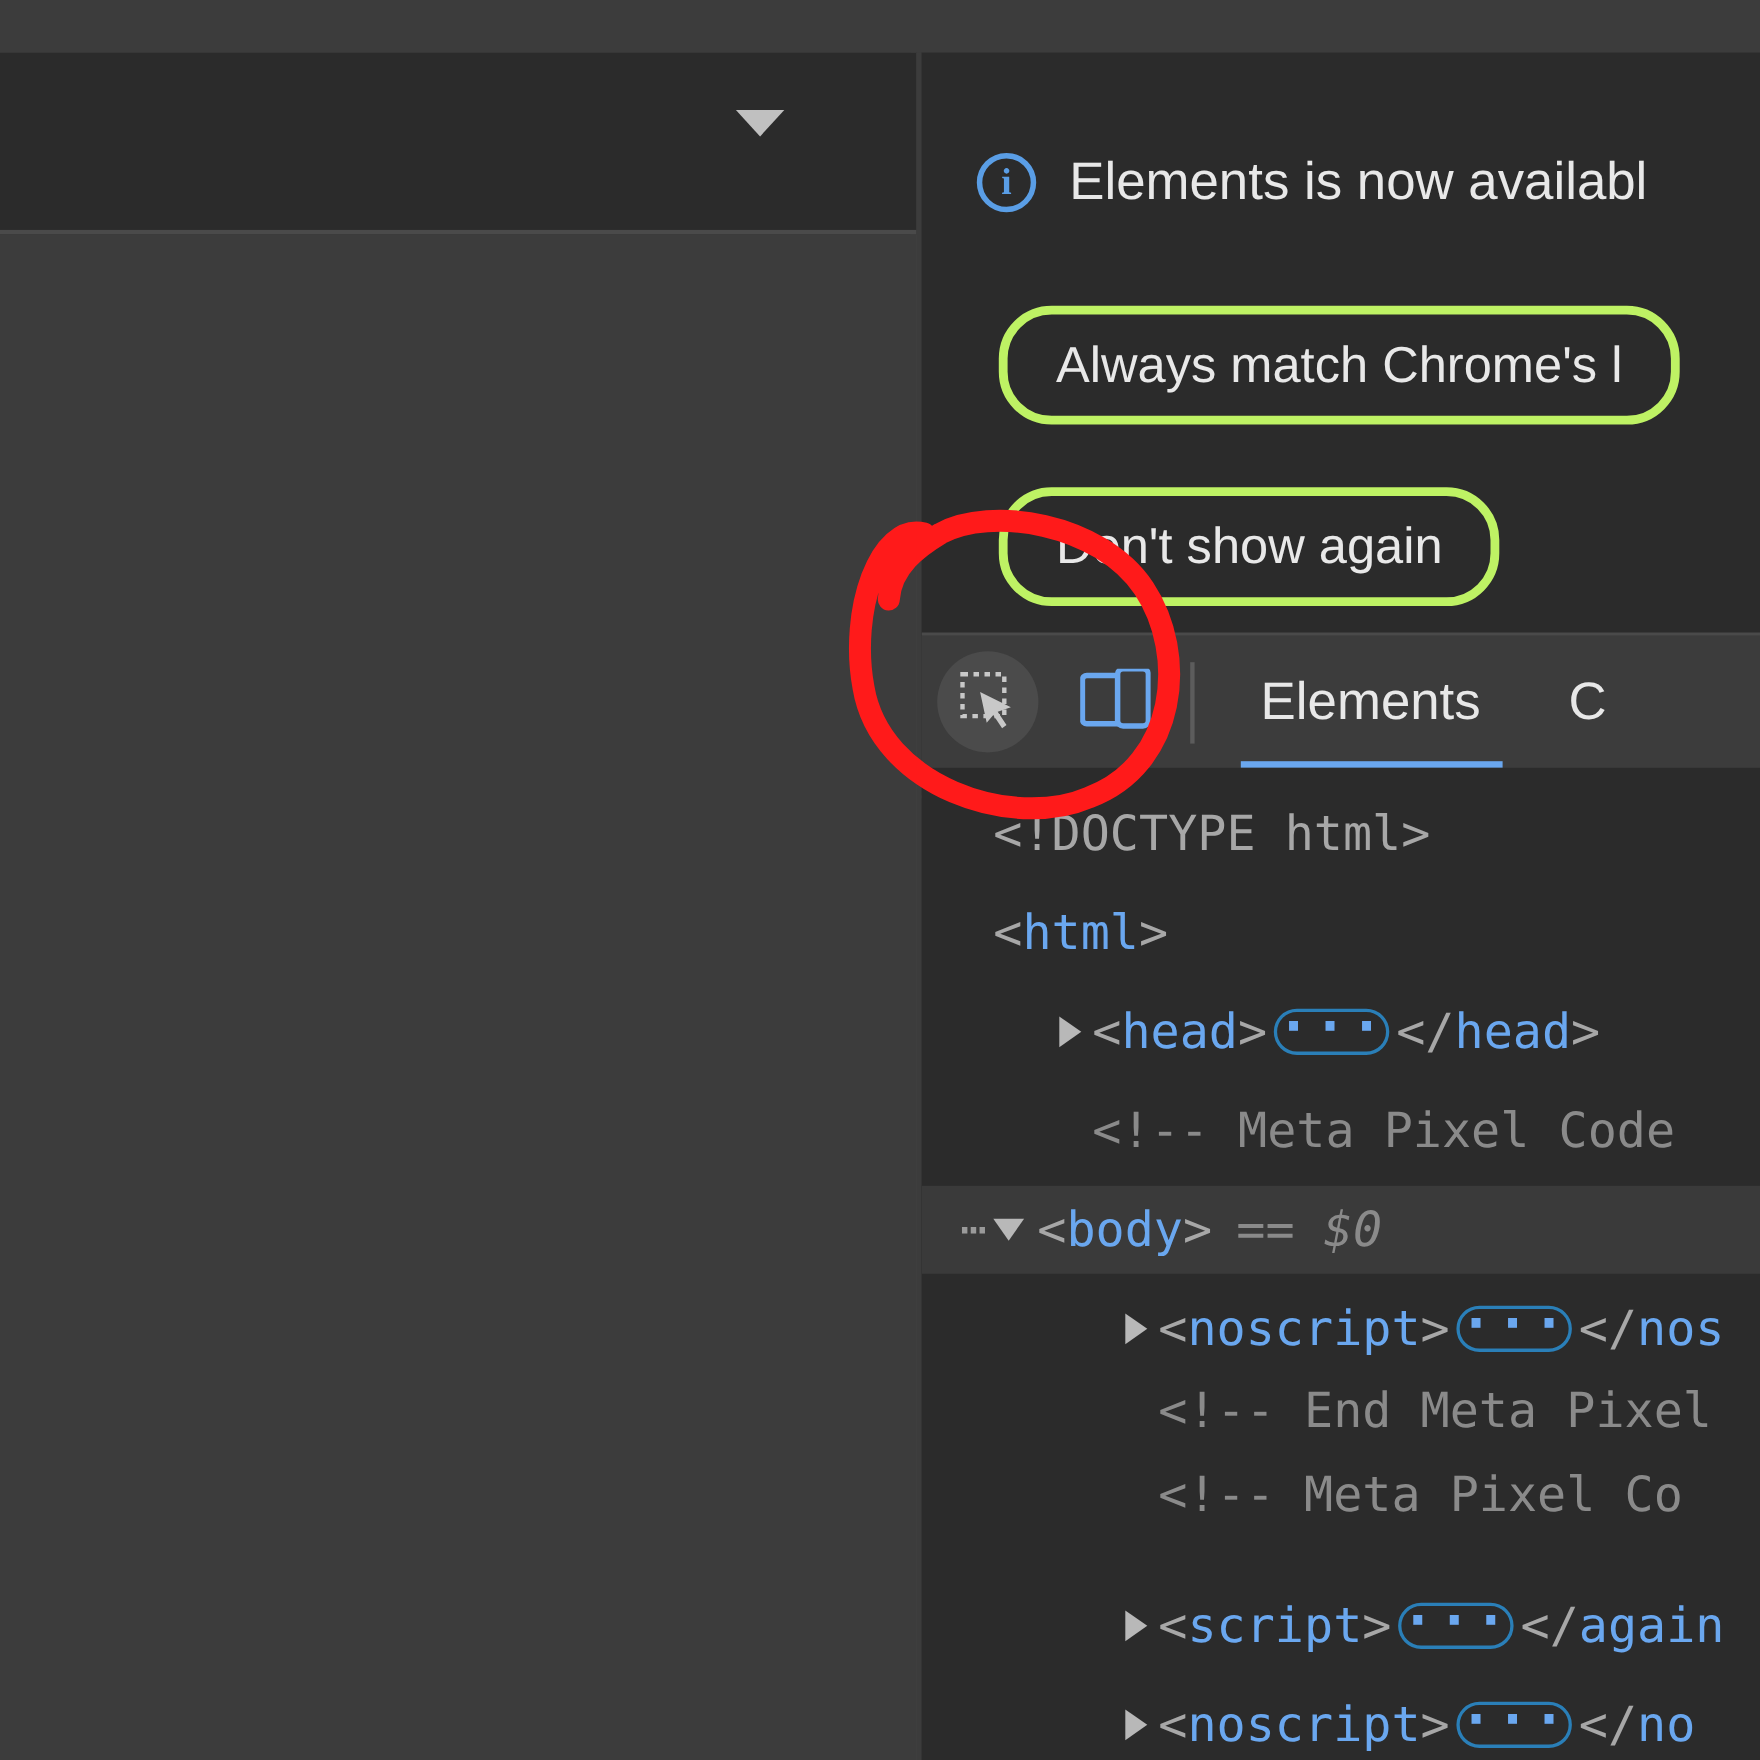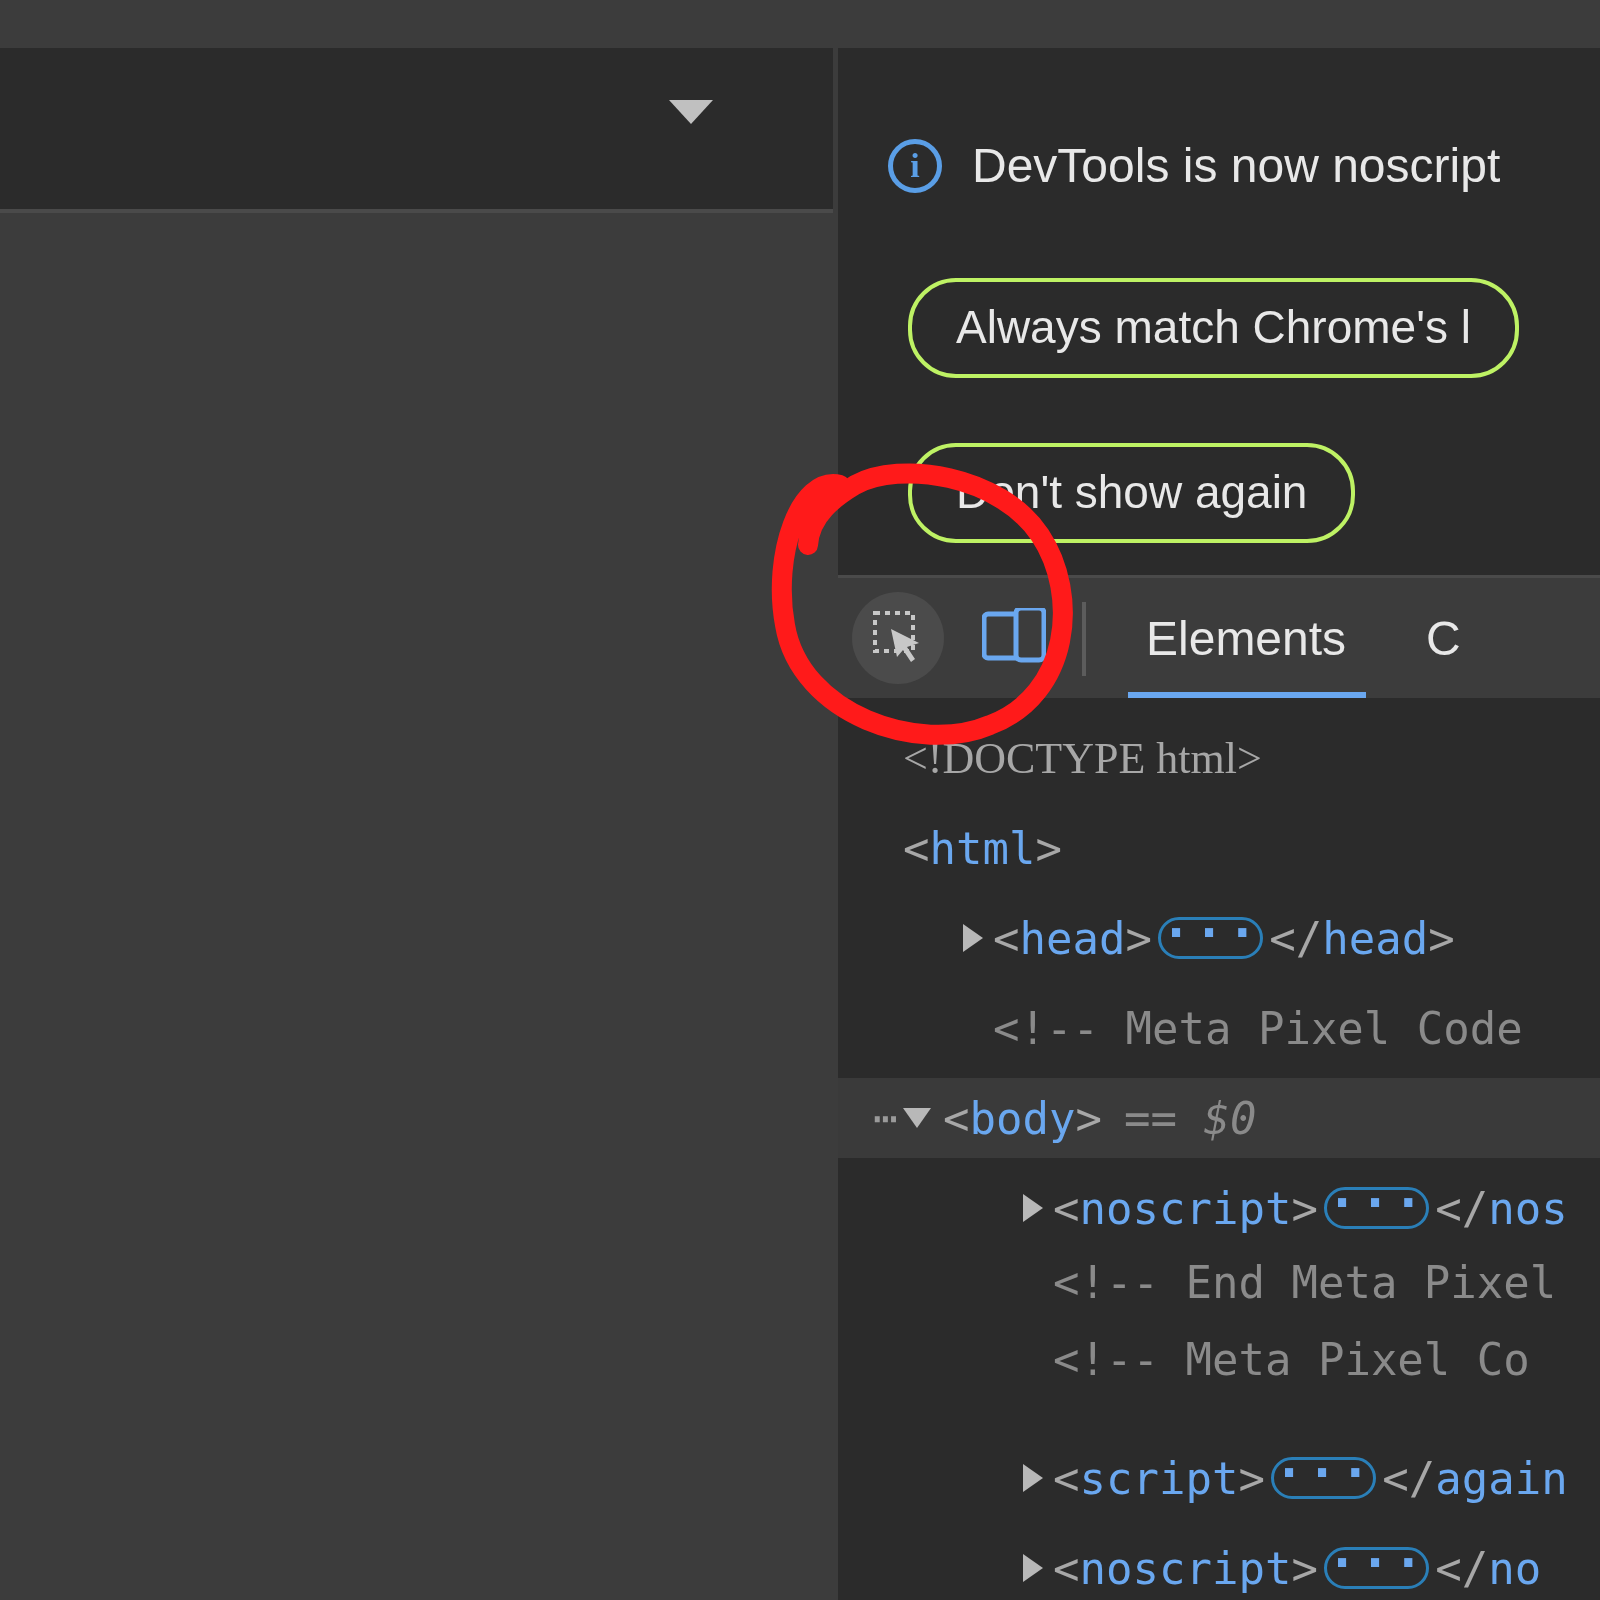--- a/index.html
+++ b/index.html
@@ -62,21 +62,21 @@
     display: flex; align-items: center; justify-content: center; margin-right: 30px;
     flex-shrink: 0;
   }
   .info-i {
     font-family: Georgia, serif; font-weight: bold; font-size: 34px; color: #5a9ee6;
   }
   .notif-title {
     font-size: 48px; color: #e8e8e8; white-space: nowrap;
   }
   .pill {
-    position: absolute; border: 4px solid #bef264; border-radius: 48px;
+    position: absolute; border: 8px solid #bef264; border-radius: 48px;
     padding: 18px 44px 20px 44px; font-size: 46px; color: #e8e8e8;
     white-space: nowrap; background: transparent; cursor: pointer;
   }
   .pill1 { left: 70px; top: 230px; }
   .pill2 { left: 70px; top: 395px; }
 
   
   .toolbar {
     position: absolute; left: 0; top: 530px; width: 762px; height: 148px;
     background: #3c3c3c; border-bottom: 3px solid #4a4a4a;
@@ -151,21 +151,21 @@
     <div class="left-content"></div>
   </div>
 
   <div class="right-pane">
 
     <div class="notif">
       <div class="notif-header">
         <span class="info-circle">
             <span class="info-i">i</span>
           </span>
-        <span class="notif-title">DevTools is now noscript</span>
+        <span class="notif-title">Elements is now availabl</span>
       </div>
       <div class="pill pill1">
         <span>Always match Chrome's l</span>
       </div>
       <div class="pill pill2">
         <span>Don't show again</span>
       </div>
     </div>
 
     <div class="toolbar">
@@ -190,21 +190,21 @@
         <span>Elements</span>
       </div>
       <div class="tab-elements-underline"></div>
       <div class="tab tab-next">
         <span>C</span>
       </div>
     </div>
 
     <div class="dom">
 
-      <div class="line" style="top:20px;font-family:Liberation Serif, serif;">
+      <div class="line" style="top:20px;">
         <span class="gutter"></span>
         <span class="punct">&lt;!DOCTYPE html&gt;</span>
       </div>
 
       <div class="line" style="top:110px;">
         <span class="gutter"></span>
         <span class="punct">&lt;</span>
           <span class="tag">html</span>
           <span class="punct">&gt;</span>
       </div>

